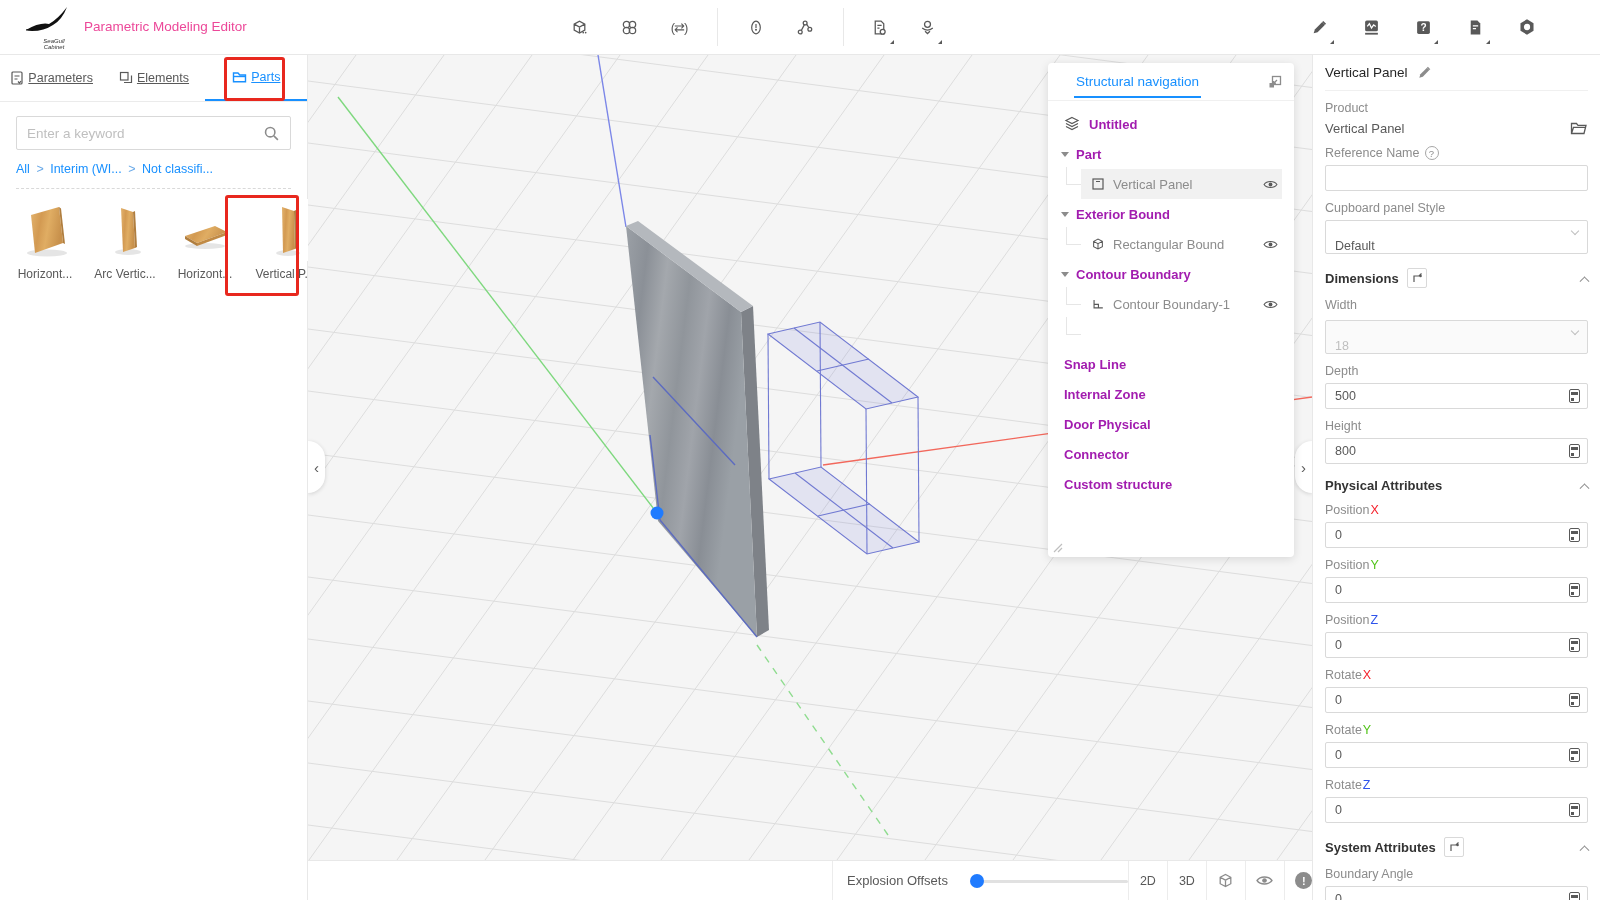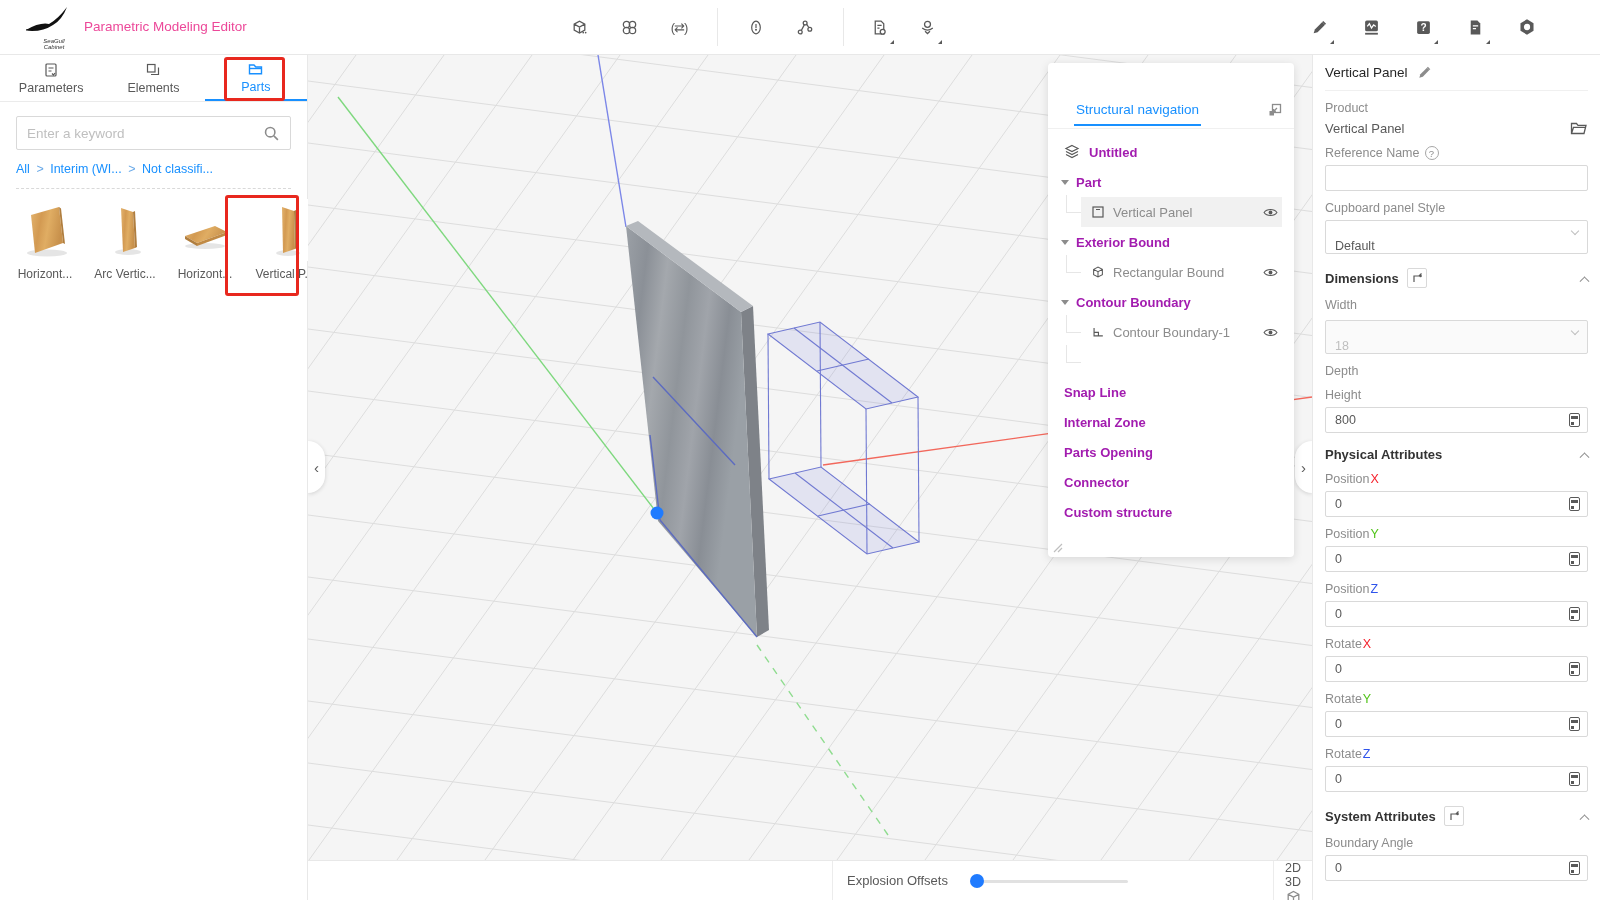--- a/index.html
+++ b/index.html
@@ -18,22 +18,22 @@
   .hgroup { position:absolute; top:8px; display:flex; }
   .hdivider { position:absolute; top:8px; width:1px; height:38px; background:#e8e8e8; }
   .corner-caret { position:absolute; right:4px; bottom:2px; width:0; height:0;
     border-bottom:4px solid #595959; border-left:4px solid transparent; }
   .glyph-swap { font-size:13px; color:#595959; letter-spacing:-1px; }
 
   
   #sidebar { position:absolute; left:0; top:55px; width:308px; height:845px; background:#fff;
     border-right:1px solid #e8e8e8; }
   .tabs { display:flex; height:47px; border-bottom:1px solid #ebebeb; }
-  .tab { flex:1; display:flex; flex-direction:column; align-items:center; justify-content:center;
-    gap:3px; font-size:12.5px; color:#595959; cursor:pointer; }
+  .tab { flex:1; display:flex; flex-direction:row; align-items:center; justify-content:center;
+    gap:3px; font-size:12.5px; color:#595959; cursor:pointer;text-decoration:underline; }
   .tab.active { color:#1890ff; border-bottom:2.5px solid #1890ff; }
   .searchbox { position:relative; margin:14px 16px 0; height:34px; border:1px solid #d9d9d9;
     border-radius:2px; display:flex; align-items:center; }
   .searchbox input { border:0; outline:0; flex:1; padding:0 10px; font-size:13.5px; color:#595959;
     font-family:"Liberation Sans", sans-serif; background:transparent; }
   .searchbox input::placeholder { color:#bfbfbf; }
   .search-ic { margin-right:10px; }
   .breadcrumb { margin:12px 16px 0; font-size:12.5px; color:#1890ff; white-space:nowrap; }
   .breadcrumb .sep { color:#69a9e8; margin:0 3px; }
   .crumb { cursor:pointer; }
@@ -52,21 +52,21 @@
   .edge-handle { position:absolute; top:386px; width:17px; height:52px; background:#fff;
     box-shadow:0 1px 4px rgba(0,0,0,.15); display:flex; align-items:center; justify-content:center;
     color:#595959; font-size:15px; cursor:pointer; z-index:5; }
   .edge-handle.left { left:0; border-radius:0 26px 26px 0; }
   .edge-handle.right { right:0; border-radius:26px 0 0 26px; }
 
   
   #structpanel { position:absolute; left:740px; top:8px; width:246px; height:494px; background:#fff;
     border-radius:4px; box-shadow:0 2px 10px rgba(0,0,0,.12); z-index:6; overflow:hidden; }
   .sp-header { height:38px; display:flex; align-items:center; padding:0 12px 0 26px;
-    border-bottom:1px solid #f0f0f0;margin-top:28px; }
+    border-bottom:1px solid #f0f0f0; }
   .sp-title { font-size:13.5px; color:#1890ff; border-bottom:2px solid #1890ff; padding:9px 2px 7px; }
   .sp-expand { margin-left:auto; cursor:pointer; }
   .tree { padding:8px 0 0; font-size:13px; }
   .trow { height:30px; display:flex; align-items:center; padding:0 12px 0 16px; cursor:pointer; }
   .trow .lbl-b { font-weight:bold; color:#a21caf; }
   .caret { width:0; height:0; border-left:4px solid transparent; border-right:4px solid transparent;
     border-top:5px solid #8c8c8c; margin:0 7px 0 -3px; }
   .tchild { padding-left:18px; }
   .conn { width:15px; height:18px; border-left:1px solid #e6e6e6; border-bottom:1px solid #e6e6e6;
     transform:translateY(-8px); flex:none; }
@@ -79,21 +79,21 @@
   
   #bottombar { position:absolute; left:0; bottom:0; width:1004px; height:40px; background:#fff;
     border-top:1px solid #e8e8e8; display:flex; align-items:center; z-index:4; }
   .bb-spacer { width:525px; height:100%; border-right:1px solid #ececec; flex:none; }
   .bb-label { margin-left:14px; font-size:13px; color:#595959; flex:none; }
   .slider { position:relative; width:158px; height:14px; margin-left:22px; flex:none; cursor:pointer; }
   .slider-track { position:absolute; left:0; right:0; top:6px; height:3px; background:#e1e1e1;
     border-radius:2px; }
   .slider-thumb { position:absolute; left:0; top:0; width:14px; height:14px; border-radius:50%;
     background:#1f7bff; }
-  .bb-cells { margin-left:auto; display:flex; height:100%;flex-direction:column; }
+  .bb-cells { margin-left:auto; display:flex; height:100%; }
   .bb-cell { width:39px; height:100%; display:flex; align-items:center; justify-content:center;
     border-left:1px solid #ececec; font-size:12.5px; color:#595959; cursor:pointer; }
   .excl { width:17px; height:17px; border-radius:50%; background:#8c8c8c; color:#fff; font-size:11px;
     font-weight:bold; display:flex; align-items:center; justify-content:center; }
 
   
   #rightpanel { position:absolute; left:1312px; top:55px; width:288px; height:845px; background:#fff;
     border-left:1px solid #e8e8e8; padding:0 12px; overflow:hidden; }
   .rp-title { height:36px; display:flex; align-items:center; gap:9px; font-size:13.5px;
     color:#262626; border-bottom:1px solid #f0f0f0; }
@@ -502,21 +502,21 @@
       <div class="trow tchild">
         <span class="conn"></span>
       </div>
       <div class="trow">
         <span class="lbl-b">Snap Line</span>
       </div>
       <div class="trow">
         <span class="lbl-b">Internal Zone</span>
       </div>
       <div class="trow">
-        <span class="lbl-b">Parts Opening</span>
+        <span class="lbl-b">Door Physical</span>
       </div>
       <div class="trow">
         <span class="lbl-b">Connector</span>
       </div>
       <div class="trow">
         <span class="lbl-b">Custom structure</span>
       </div>
     </div>
     <svg class="sp-resize" width="10" height="10" viewBox="0 0 10 10">
       <path d="M1 9 L9 1 M5 9 L9 5" stroke="#bfbfbf" stroke-width="1.2"></path>
@@ -597,20 +597,24 @@
   </div>
 
   <div class="plabel">Width</div>
   <div class="ctrl">
     <div class="sel disabled">
       <span>18</span>
     </div>
     <span class="chev"></span>
   </div>
   <div class="plabel">Depth</div>
+  <div class="ctrl">
+    <input type="text" value="500" style="">
+    <span class="calc"></span>
+  </div>
   <div class="plabel">Height</div>
   <div class="ctrl">
     <input type="text" value="800" style="">
     <span class="calc"></span>
   </div>
 
   <div class="sec-head">
     <span>Physical Attributes</span>
     <span class="sec-collapse"></span>
   </div>

